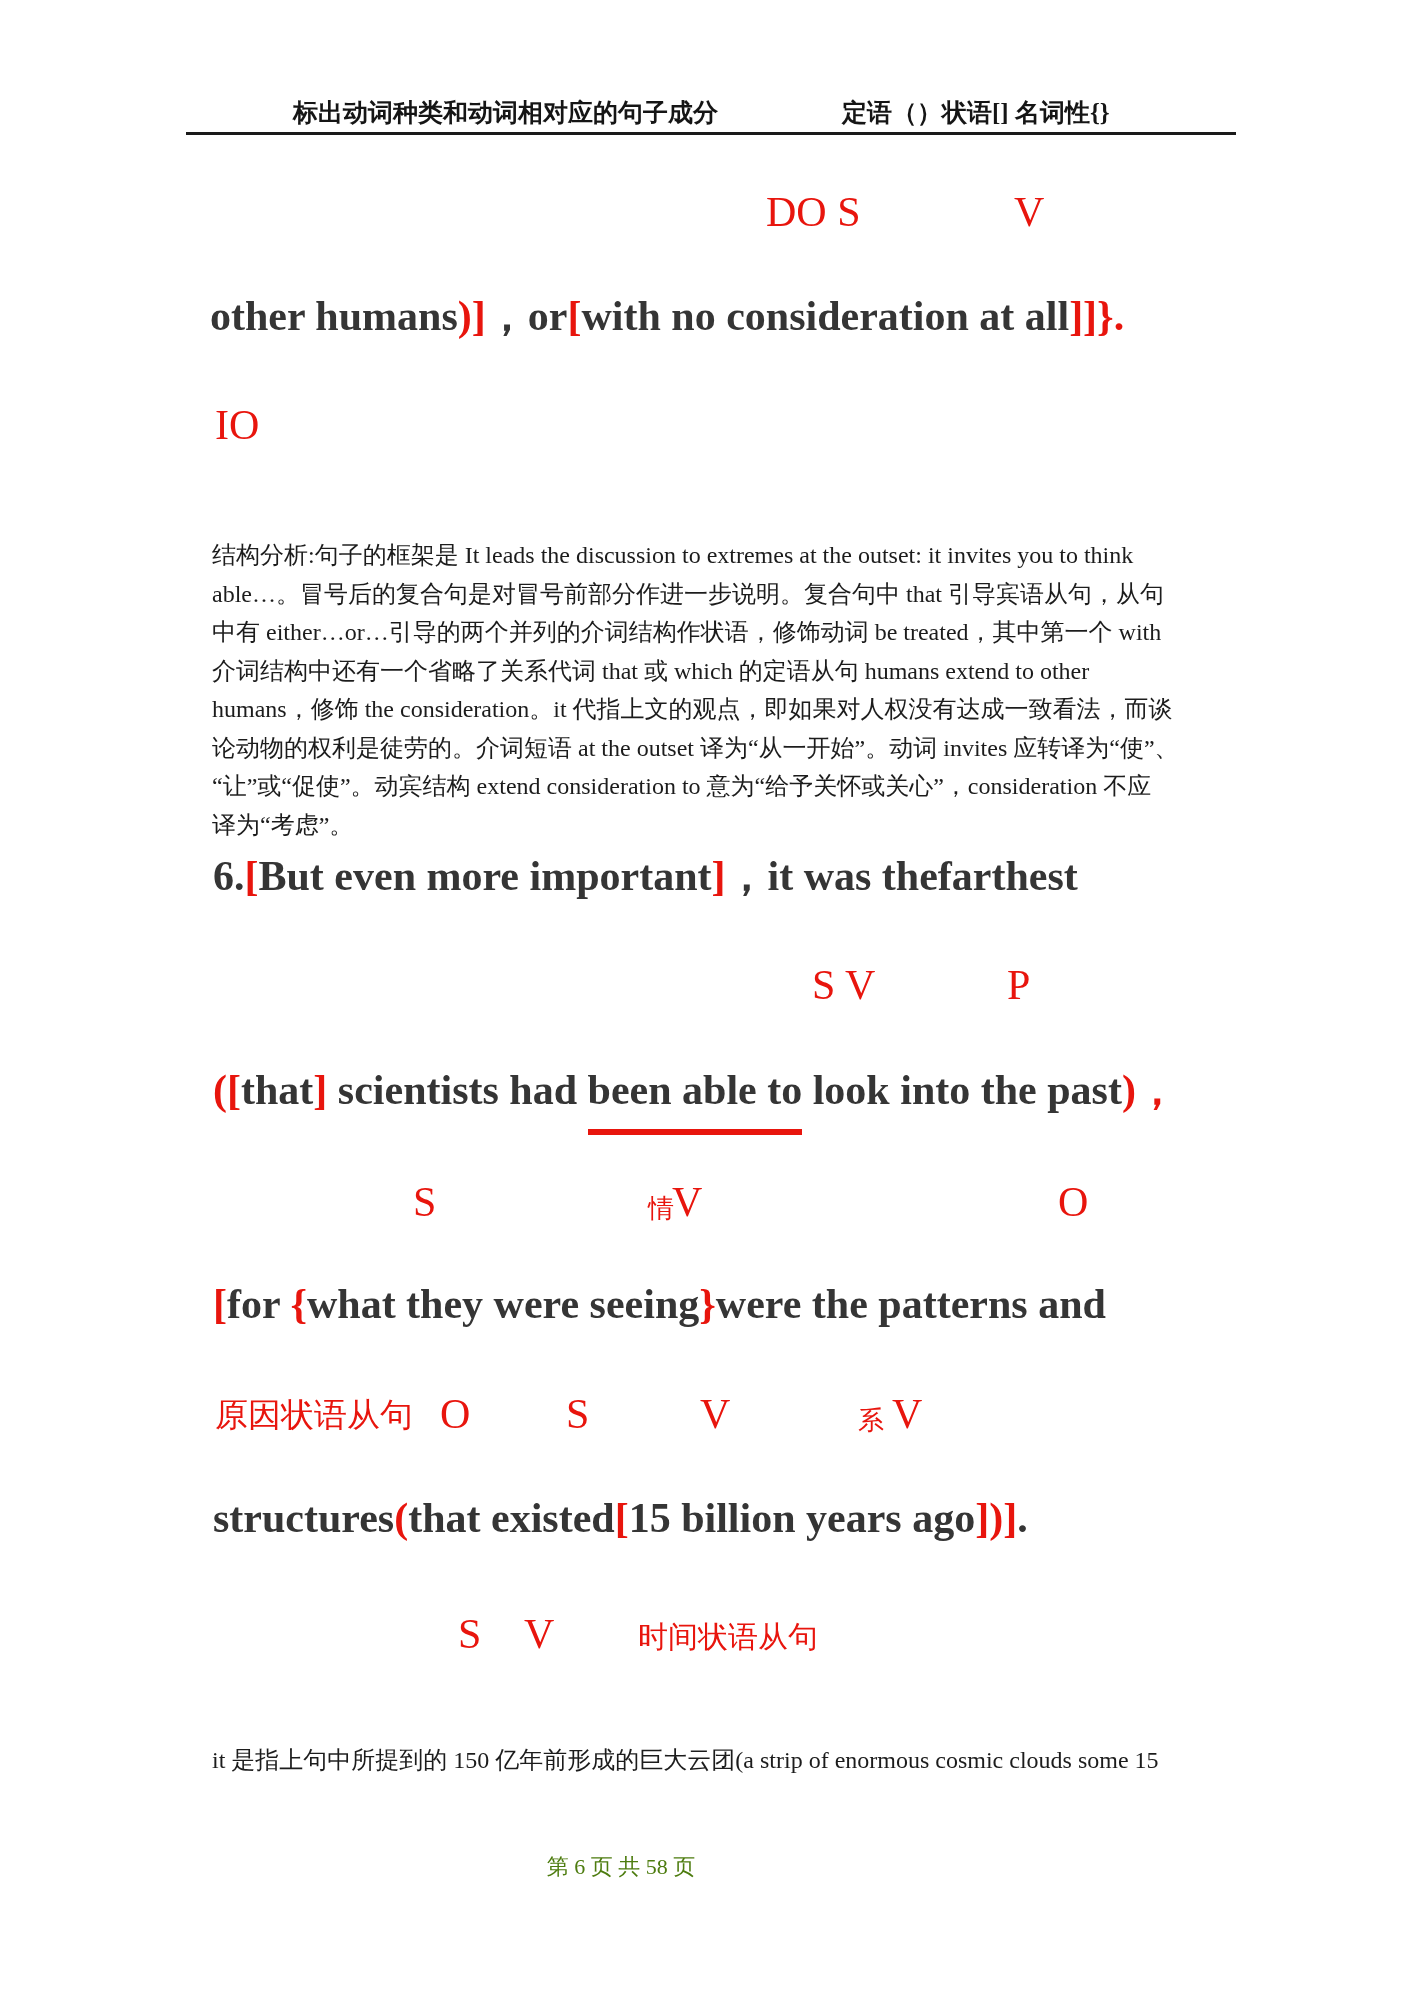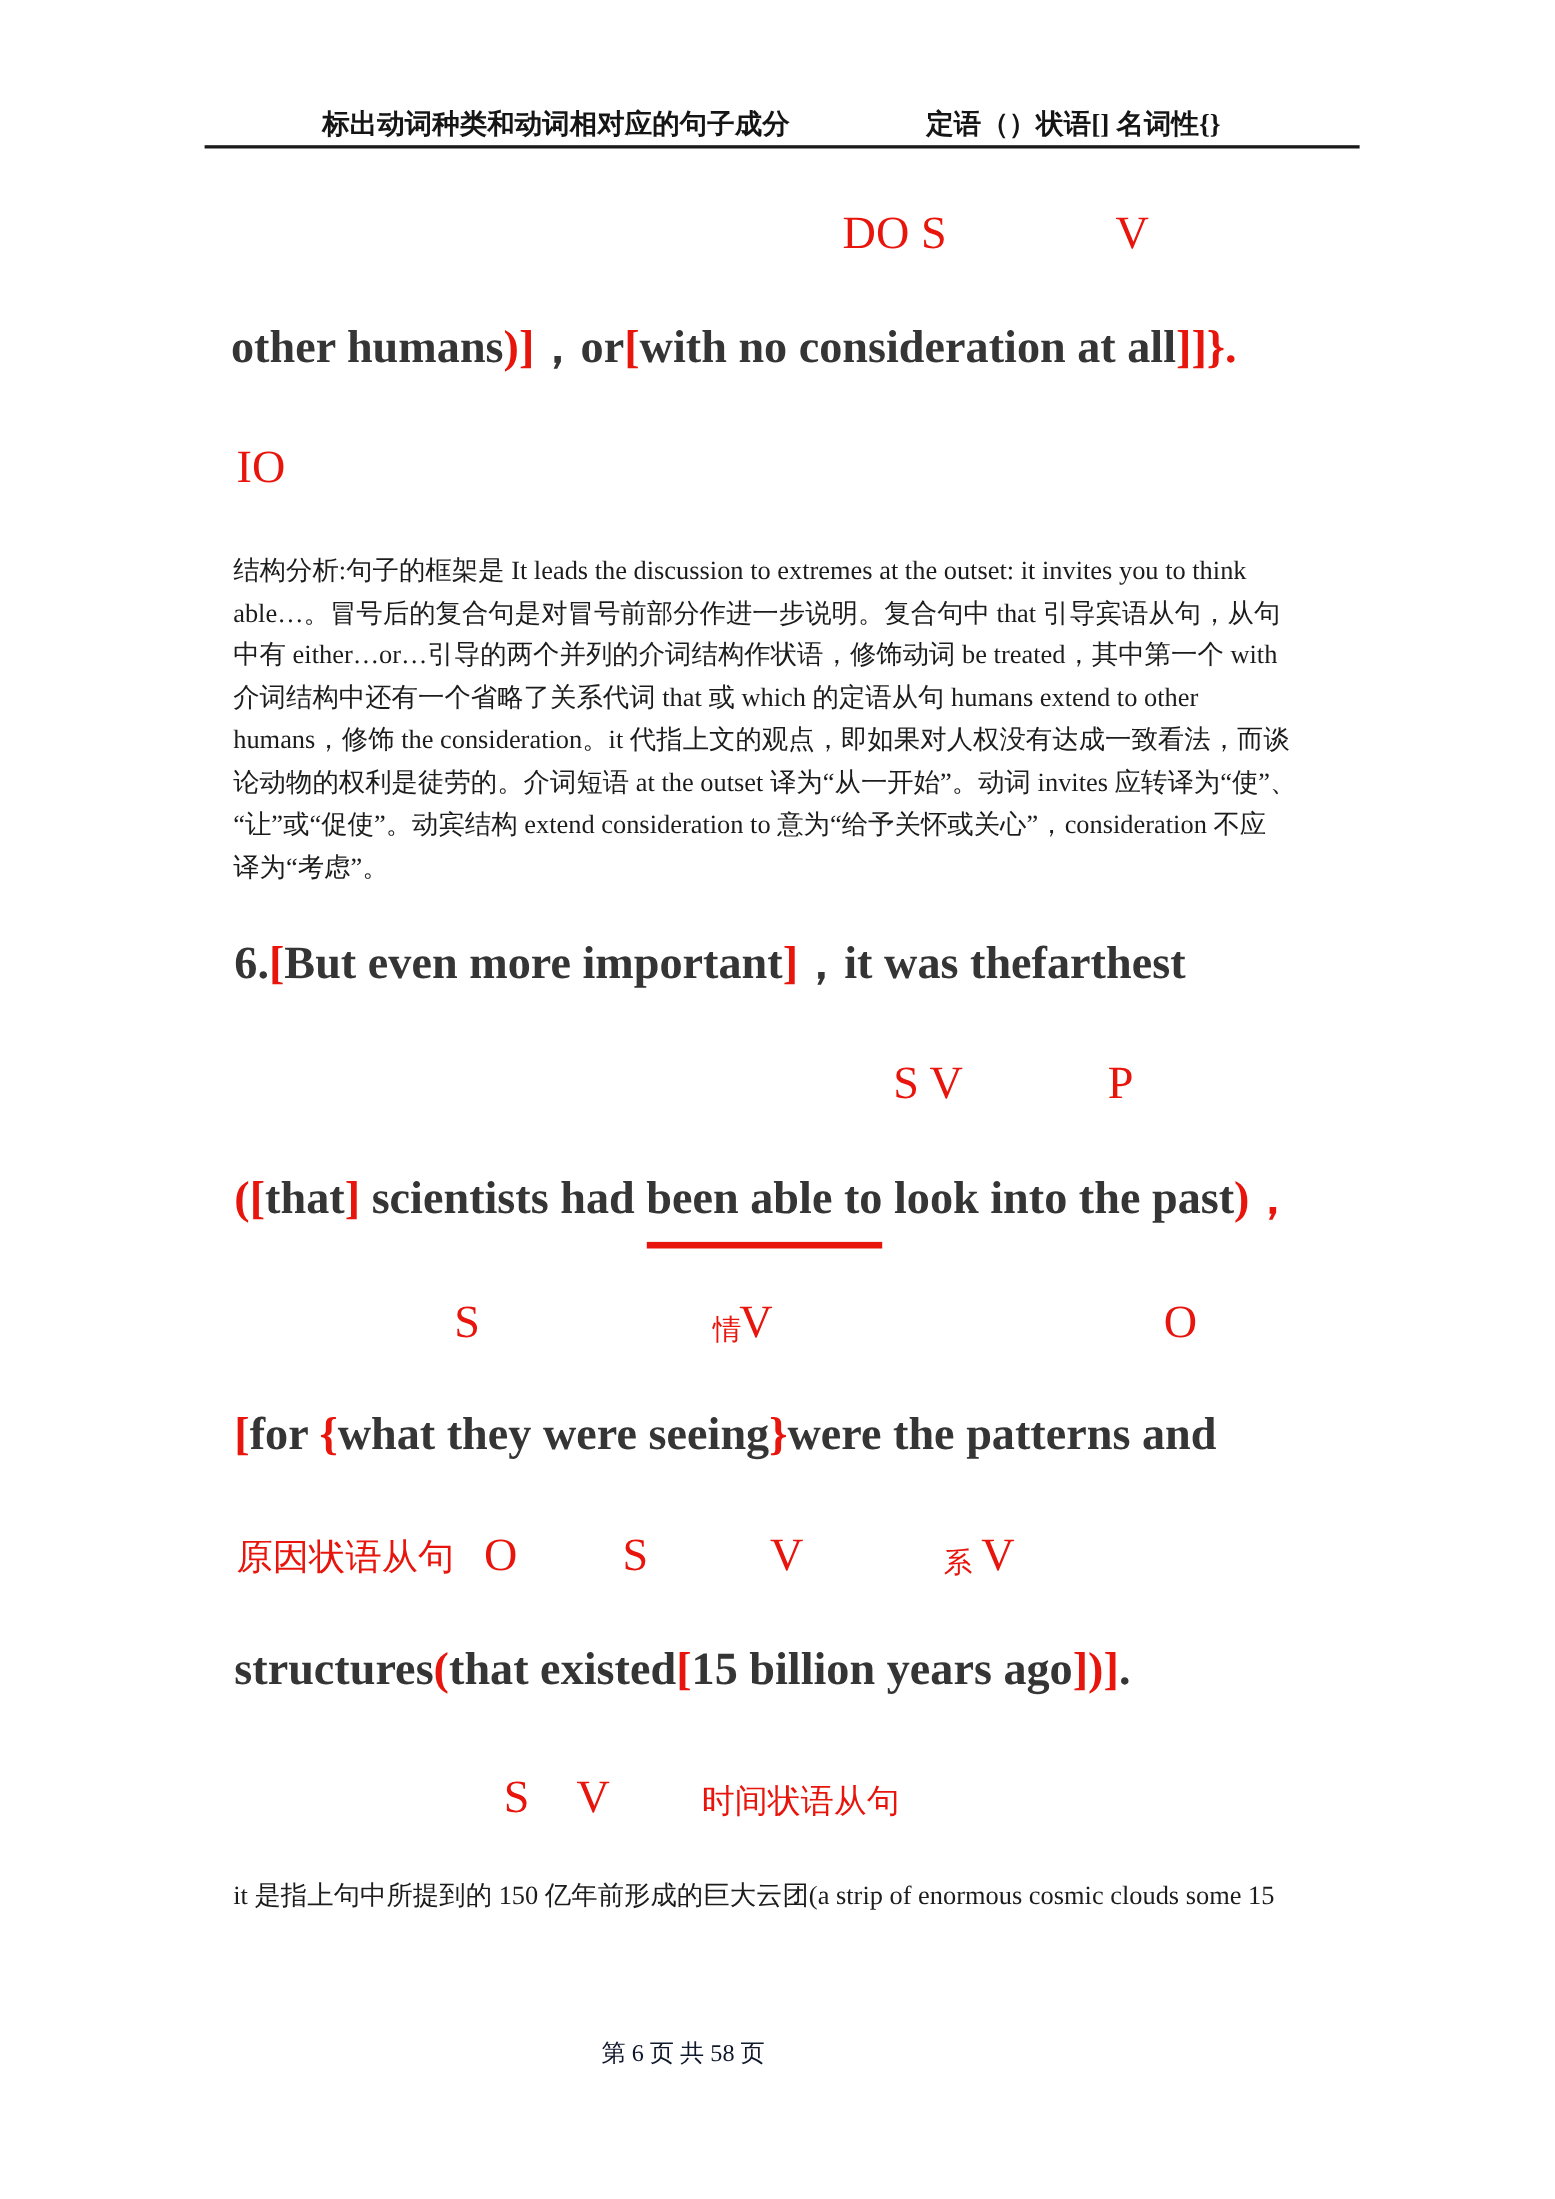--- a/index.html
+++ b/index.html
@@ -67,34 +67,35 @@
     font-size:42px;
     line-height:46px;
     color:var(--red);
   }
   .para{
     position:absolute;
     left:212px;
     width:1000px;
     font-size:24px;
     color:var(--ink);
+    margin-top:36px;
   }
   .para .a-line{
     line-height:38.5px;
     white-space:nowrap;
   }
   .para2 .a-line{line-height:40px;}
   .footer{
     position:absolute;
     top:1852px;
     left:0;
     width:100%;
     text-align:center;
     font-size:22px;
-    color:#0f172a;
+    color:#4d7c0f;
   }
 </style>
 </head>
 <body>
 
 <div class="page" style="--red: #e8150d; --ink: #1c1c1c; --bold-ink: #353535;">
 
   <div>
     <span class="hdr" style="left:293px">标出动词种类和动词相对应的句子成分</span>
     <span class="hdr" style="left:842px">定语（）状语[] 名词性{}</span>

